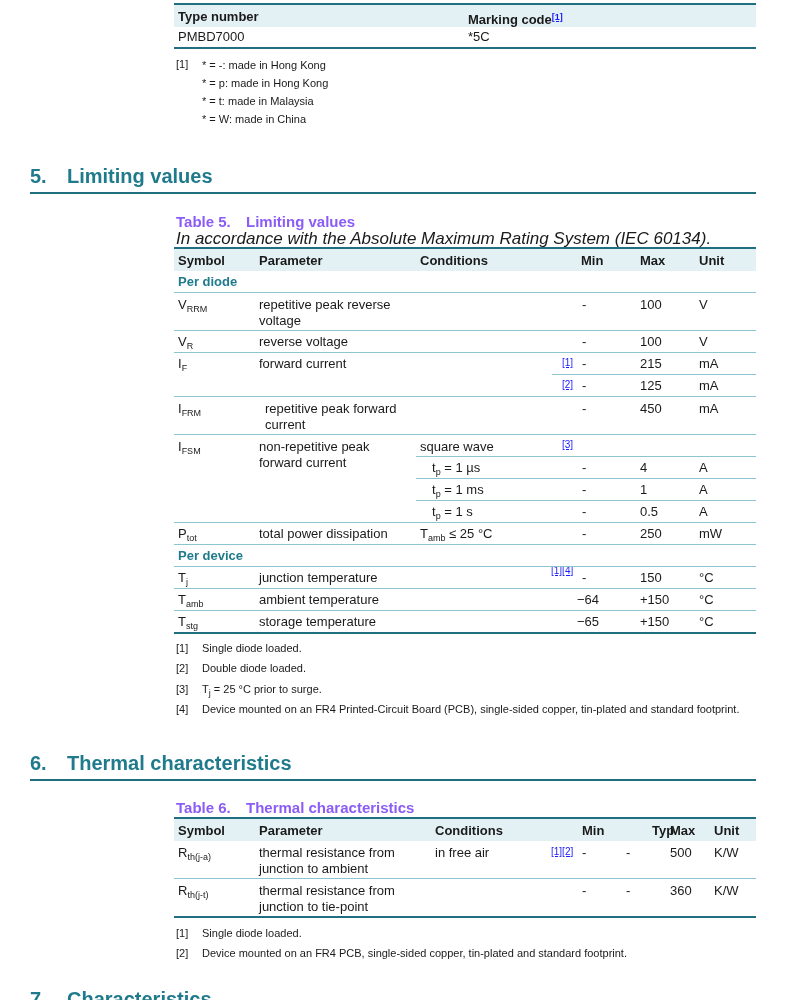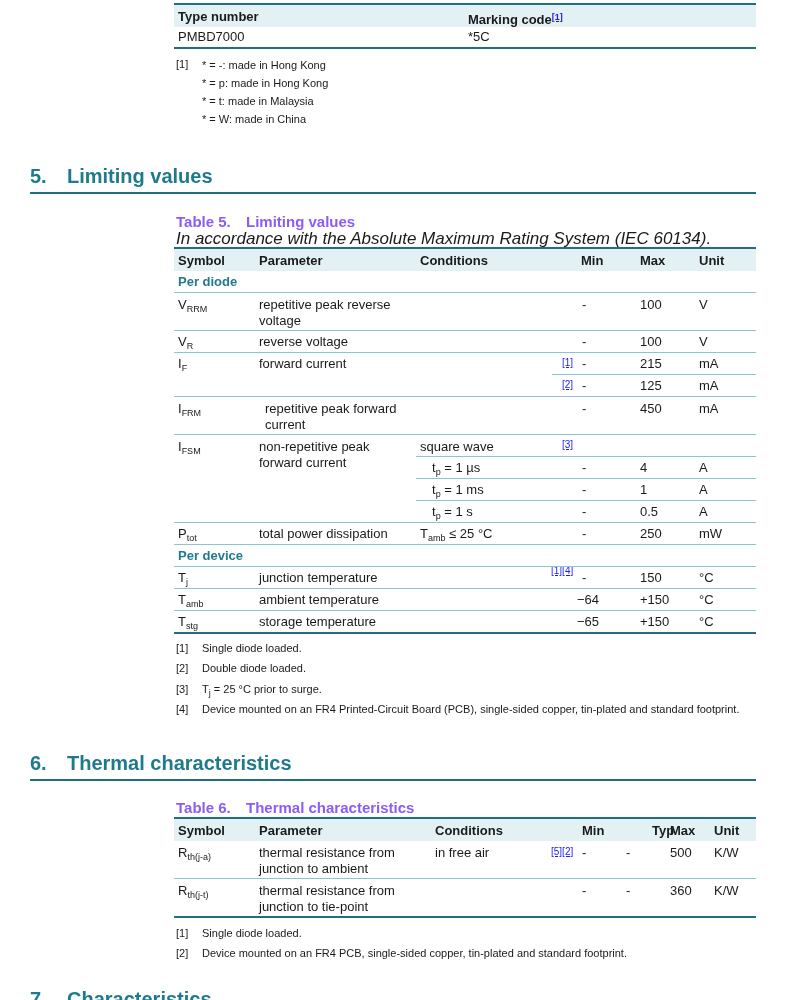--- a/index.html
+++ b/index.html
@@ -210,21 +210,21 @@
     <span class="cell" style="left:496px;">Max</span>
     <span class="cell" style="left:540px;">Unit</span>
   </div>
   <div class="row" style="height:37px;border-top:none;">
     <span class="cell" style="left:4px;"><span>R</span><span class="sub">th(j-a)</span></span>
     <span class="cell" style="left:85px;">
         <div>thermal resistance from</div>
         <div>junction to ambient</div>
       </span>
     <span class="cell" style="left:261px;">in free air</span>
-    <span class="cell ref" style="left:377px;top:3px;">[5][2]</span>
+    <span class="cell ref" style="left:377px;top:3px;">[1][2]</span>
     <span class="cell" style="left:408px;">-</span>
     <span class="cell" style="left:452px;">-</span>
     <span class="cell" style="left:496px;">500</span>
     <span class="cell" style="left:540px;">K/W</span>
   </div>
   <div class="row last" style="height:37px;">
     <span class="cell" style="left:4px;"><span>R</span><span class="sub">th(j-t)</span></span>
     <span class="cell" style="left:85px;">
         <div>thermal resistance from</div>
         <div>junction to tie-point</div>

